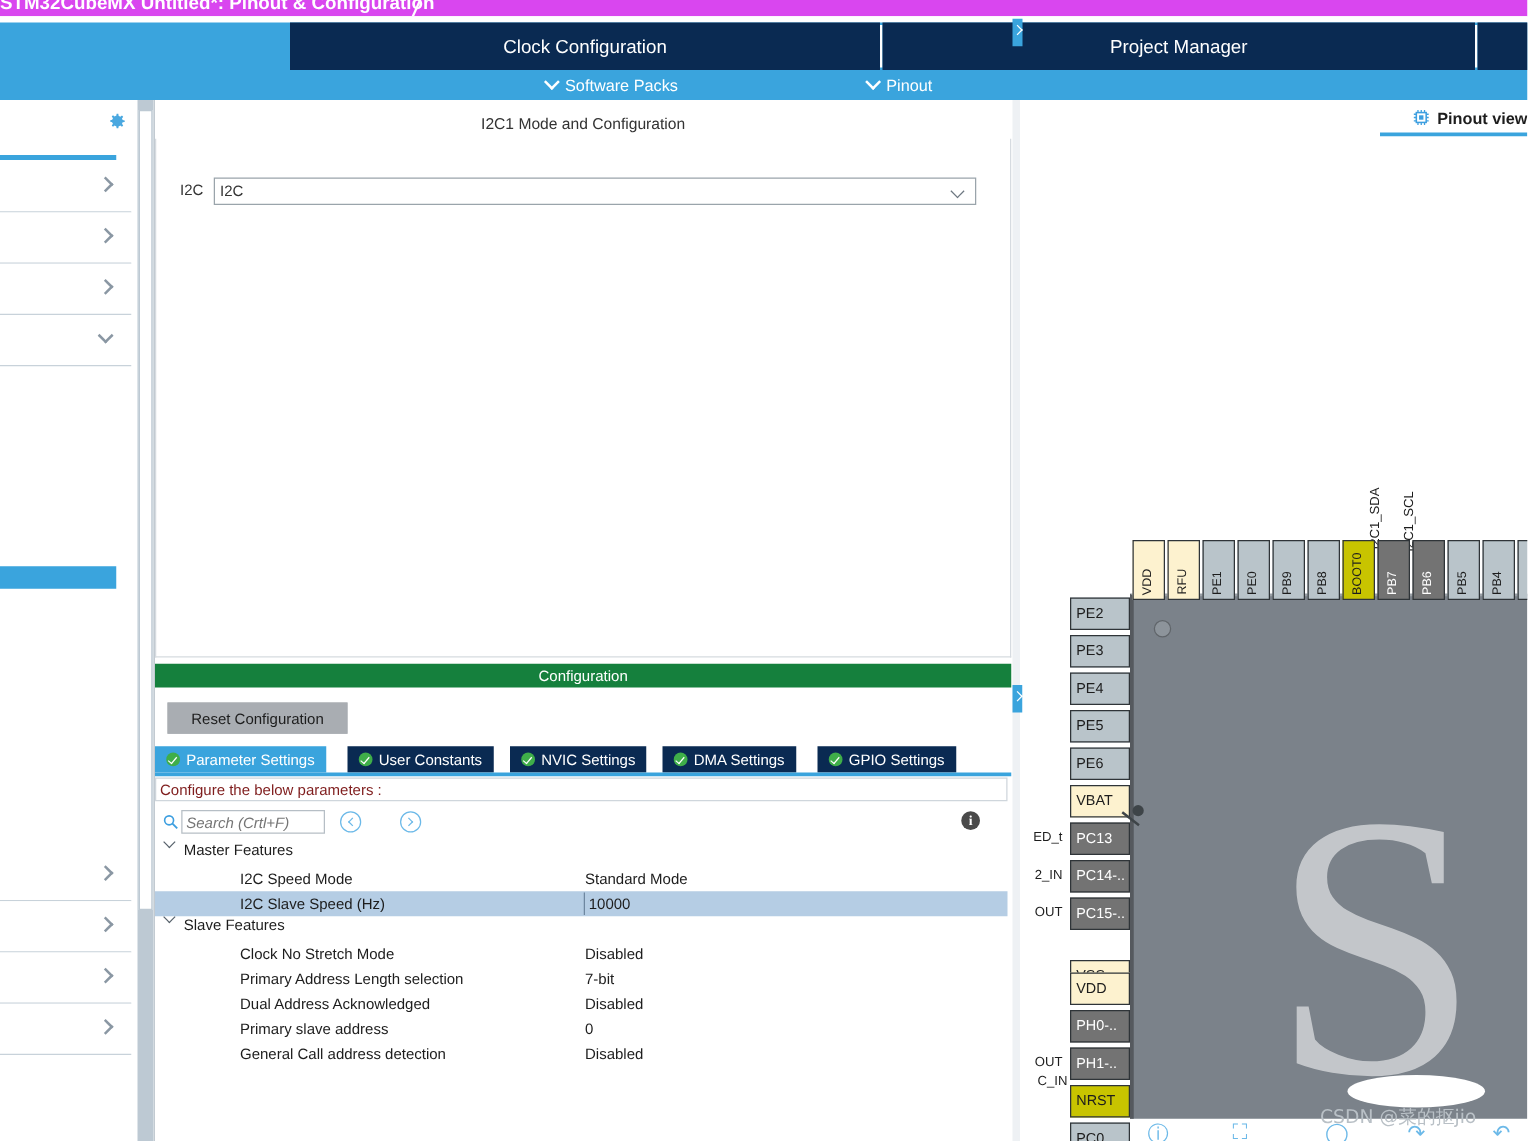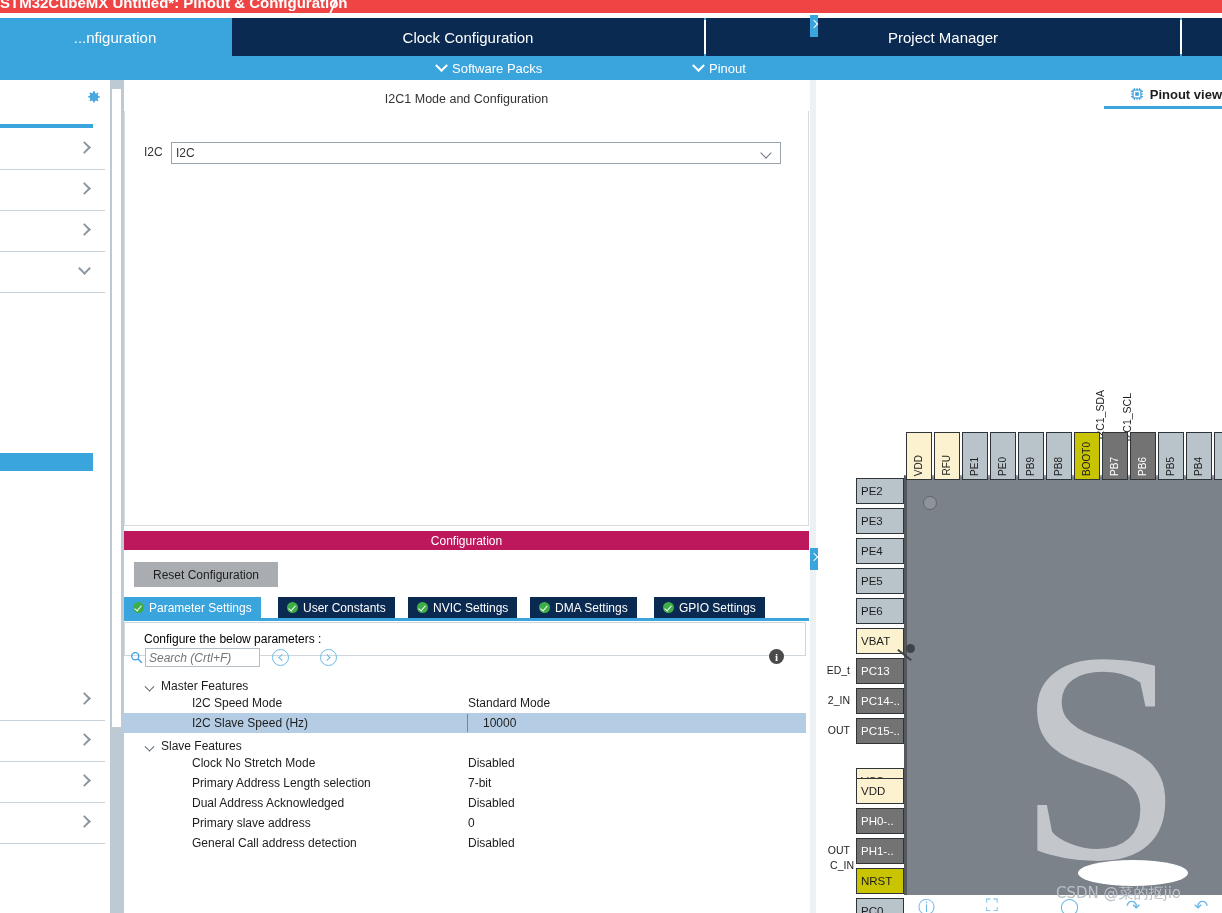--- a/index.html
+++ b/index.html
@@ -10,21 +10,21 @@
     background: #ffffff;
     font-family: "Liberation Sans", sans-serif;
     font-size: 12px;
     color: #222;
   }
   #app { position: relative; width: 1222px; height: 913px; overflow: hidden; }
 
   
   .titlebar {
     position: absolute; left: 0; top: 0; width: 1222px; height: 13px;
-    background: #ef4444; color: #fff; overflow: hidden;
+    background: #d946ef; color: #fff; overflow: hidden;
   }
   .titlebar .ttext {
     position: absolute; left: 0; top: -6px;
     font-size: 15px; font-weight: bold; white-space: nowrap;
     color: #ffffff;
   }
   .titlebar .slash {
     position: absolute; left: 332px; top: -4px; width: 22px; height: 22px;
     border-left: 2px solid #ffffff; transform: skewX(-24deg);
   }
@@ -143,21 +143,21 @@
     transform: rotate(45deg);
   }
   .mode-box {
     position: absolute; left: 1px; top: 31px; width: 685px; height: 415px;
     border: 1px solid #d6dbe0; border-top: none; pointer-events: none;
   }
 
   
   .config-header {
     position: absolute; left: 1px; top: 451px; width: 685px; height: 19px;
-    background: #be185d; color: #ffffff;
+    background: #15803d; color: #ffffff;
     display: flex; align-items: center; justify-content: center;
     font-size: 12px;
   }
   .reset-btn {
     position: absolute; left: 11px; top: 482px; width: 144px; height: 25px;
     background: #a9adb2; border: 1px solid #a9adb2;
     display: flex; align-items: center; justify-content: center;
     font-size: 12px; color: #1d1d1d; cursor: pointer;
   }
   .tabstrip {
@@ -180,24 +180,24 @@
     background: #3fae49; position: relative; flex: none;
   }
   .chk::after {
     content: ""; position: absolute; left: 3px; top: 2px;
     width: 3px; height: 6px;
     border-right: 1.7px solid #ffffff; border-bottom: 1.7px solid #ffffff;
     transform: rotate(40deg);
   }
 
   .configure-bar {
-    position: absolute; left: 1px; top: 542px; width: 682px; height: 34px;
+    position: absolute; left: 1px; top: 542px; width: 682px; height: 19px;
     border: 1px solid #cfd6dc; background: #ffffff;
-    display: flex; align-items: center; padding-left: 19px;
-    font-size: 12px; color: #000000;
+    display: flex; align-items: center; padding-left: 3px;
+    font-size: 12px; color: #7f1d1d;
   }
 
   .search-row {
     position: absolute; left: 1px; top: 566px; width: 682px; height: 26px;
   }
   .mag {
     position: absolute; left: 6px; top: 5px; width: 13px; height: 13px;
   }
   .search-input {
     position: absolute; left: 21px; top: 2px; width: 115px; height: 19px;
@@ -225,40 +225,40 @@
     display: flex; align-items: center; justify-content: center;
     font-family: "Liberation Serif", serif;
   }
 
   
   .ptree {
     position: absolute; left: 1px; top: 593px; width: 682px; height: 280px;
     background: #ffffff;
   }
   .pgroup {
-    position: relative; height: 20px; display: flex; align-items: flex-end;
-    padding-left: 22px; font-size: 12px; color: #1d1d1d;
+    position: relative; height: 20px; display: flex; align-items: flex-start;
+    padding-left: 8px; font-size: 12px; color: #1d1d1d;
   }
   .pgroup .tchev {
     display: inline-block; width: 7px; height: 7px; margin-right: 8px;
     border-right: 1.5px solid #55606a; border-bottom: 1.5px solid #55606a;
     transform: rotate(45deg) translate(-2px,-2px);
     flex: none;
   }
   .prow {
     position: relative; height: 20px; display: flex; align-items: center;
     font-size: 12px; color: #1d1d1d;
   }
   .prow.selected { background: #b5cde4; }
   .prow .pname { position: absolute; left: 68px; }
   .prow .pval  { position: absolute; left: 344px; }
   .prow.selected .pval {
     left: 343px; top: 1px; height: 18px; width: 338px;
     border-left: 1px solid #6e87a0;
-    padding-left: 15px; display: flex; align-items: center;
+    padding-left: 3px; display: flex; align-items: center;
   }
 
   .center-border {
     position: absolute; left: 0; top: 0; width: 693px; height: 833px;
     border-left: 1px solid #c2cad1; border-right: 1px solid #c2cad1;
     pointer-events: none;
   }
   .center-scroll {
     position: absolute; left: 687px; top: 0; width: 6px; height: 833px;
     background: #eef1f4;
@@ -373,23 +373,20 @@
 
 <div id="app">
 
   <div class="titlebar">
     <span class="ttext">STM32CubeMX Untitled*: Pinout &amp; Configuration</span>
     <span class="slash"></span>
   </div>
   <div class="title-gap"></div>
 
   <div class="navbar">
-    <div class="navtab active" style="left:0;width:230px;">
-      <span>...nfiguration</span>
-    </div>
     <div class="navtab dark" style="left:232px;width:472px;">
       <span>Clock Configuration</span>
     </div>
     <div class="navsep" style="left:704px;"></div>
     <div class="navtab dark" style="left:706px;width:474px;">
       <span>Project Manager</span>
     </div>
     <div class="navsep" style="left:1180px;"></div>
     <div class="navtab dark" style="left:1182px;width:40px;"></div>
   </div>

